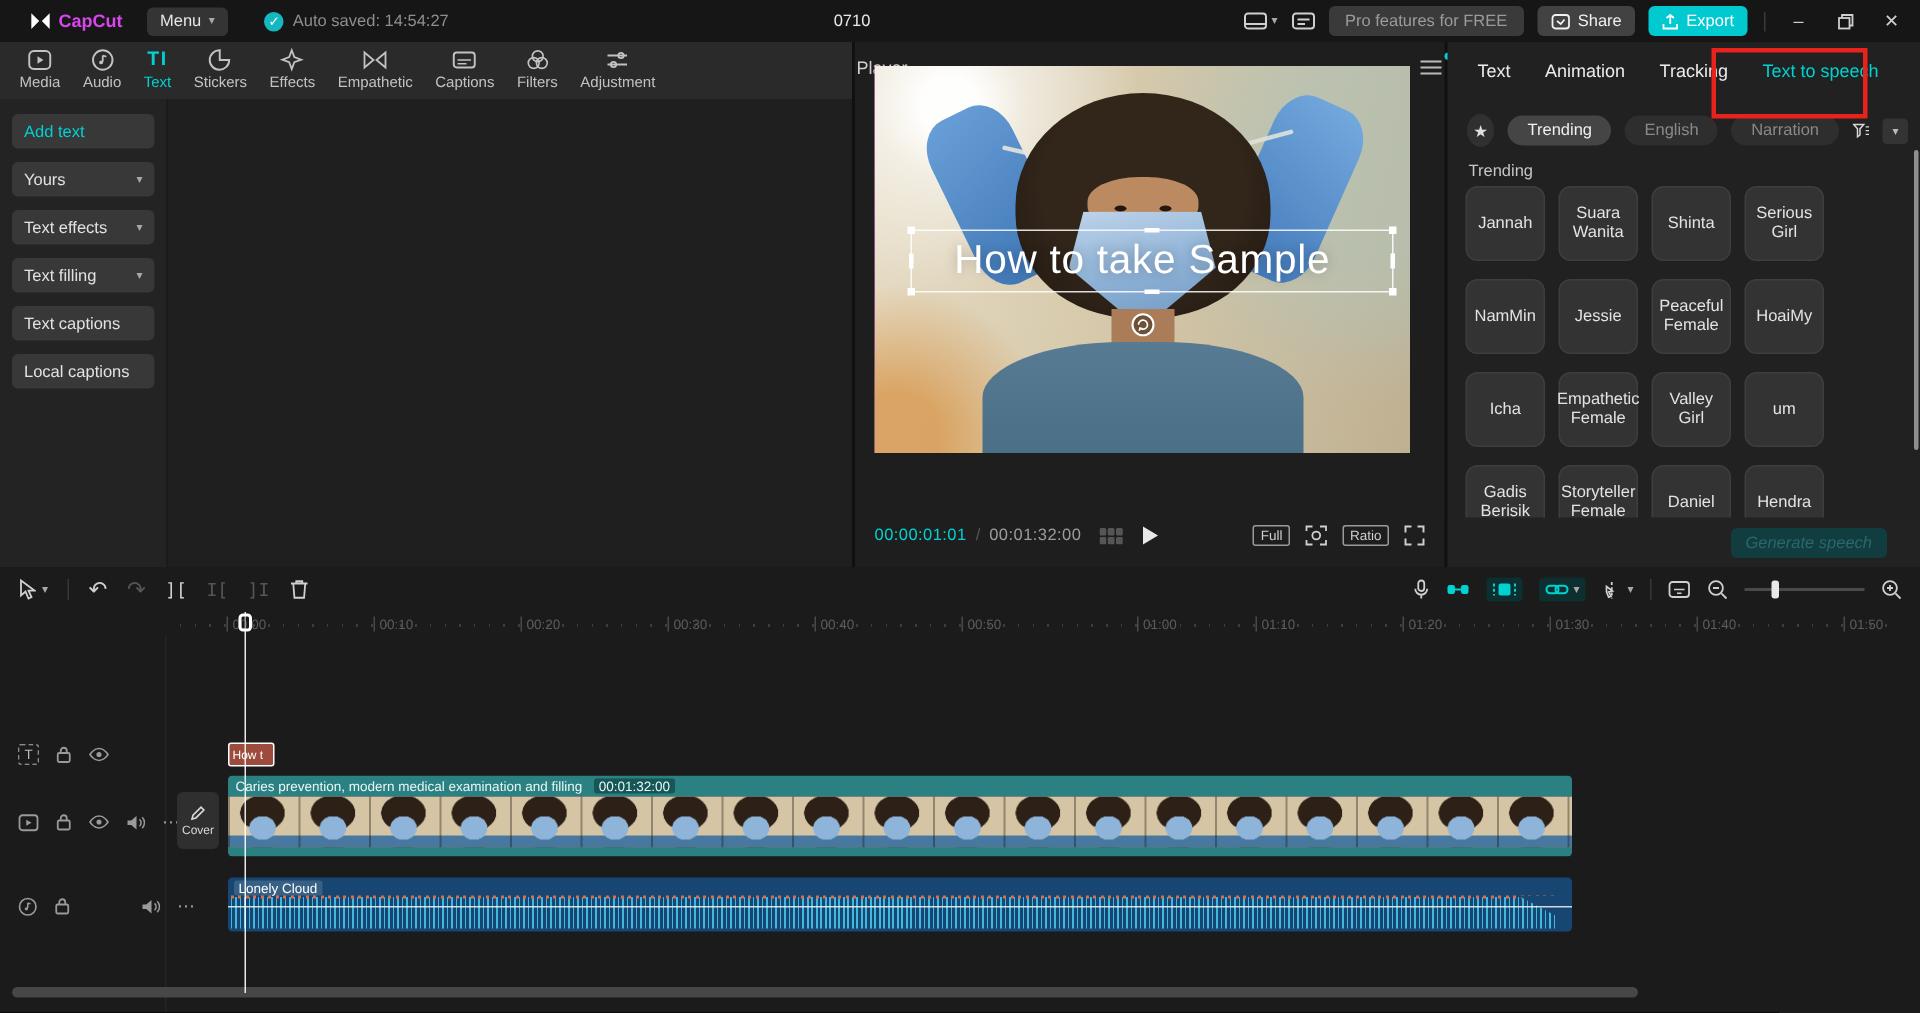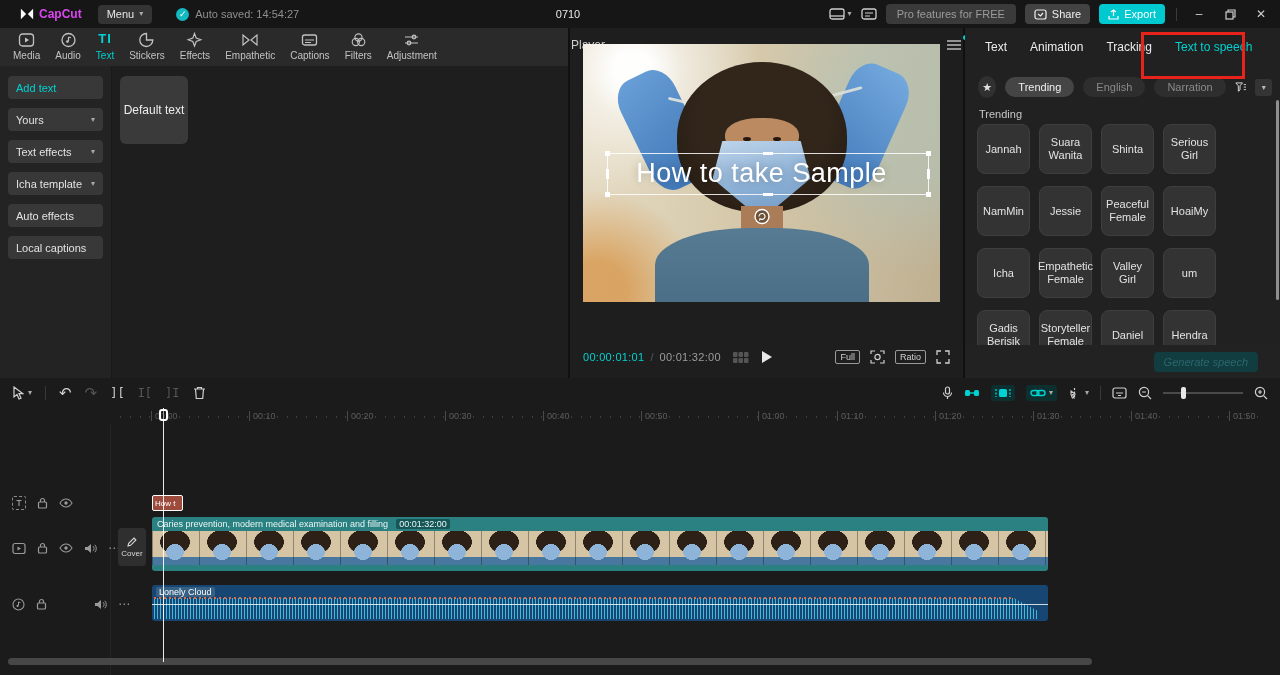--- a/index.html
+++ b/index.html
@@ -276,35 +276,30 @@
             </div>
           <div class="side-btn">
               <span>Yours</span>
               <span class="chev">▾</span>
             </div>
           <div class="side-btn">
               <span>Text effects</span>
               <span class="chev">▾</span>
             </div>
           <div class="side-btn">
-              <span>Icha template</span>
+              <span>Text filling</span>
               <span class="chev">▾</span>
             </div>
           <div class="side-btn">
-              <span>Auto effects</span>
+              <span>Text captions</span>
             </div>
           <div class="side-btn">
               <span>Local captions</span>
             </div>
         </aside>
-        <div class="llibrary">
-          <div class="def-card">
-              <span>Default text</span>
-            </div>
-        </div>
       </div>
     </section>
 
     <section class="ppanel">
       <div class="phead">
         <span>Player</span>
         <span class="phead-right">
           <svg width="16" height="12" viewBox="0 0 16 12">
               <path d="M1 2h14M1 6h14M1 10h14" stroke="#bbb" stroke-width="1.4"></path>
             </svg>

